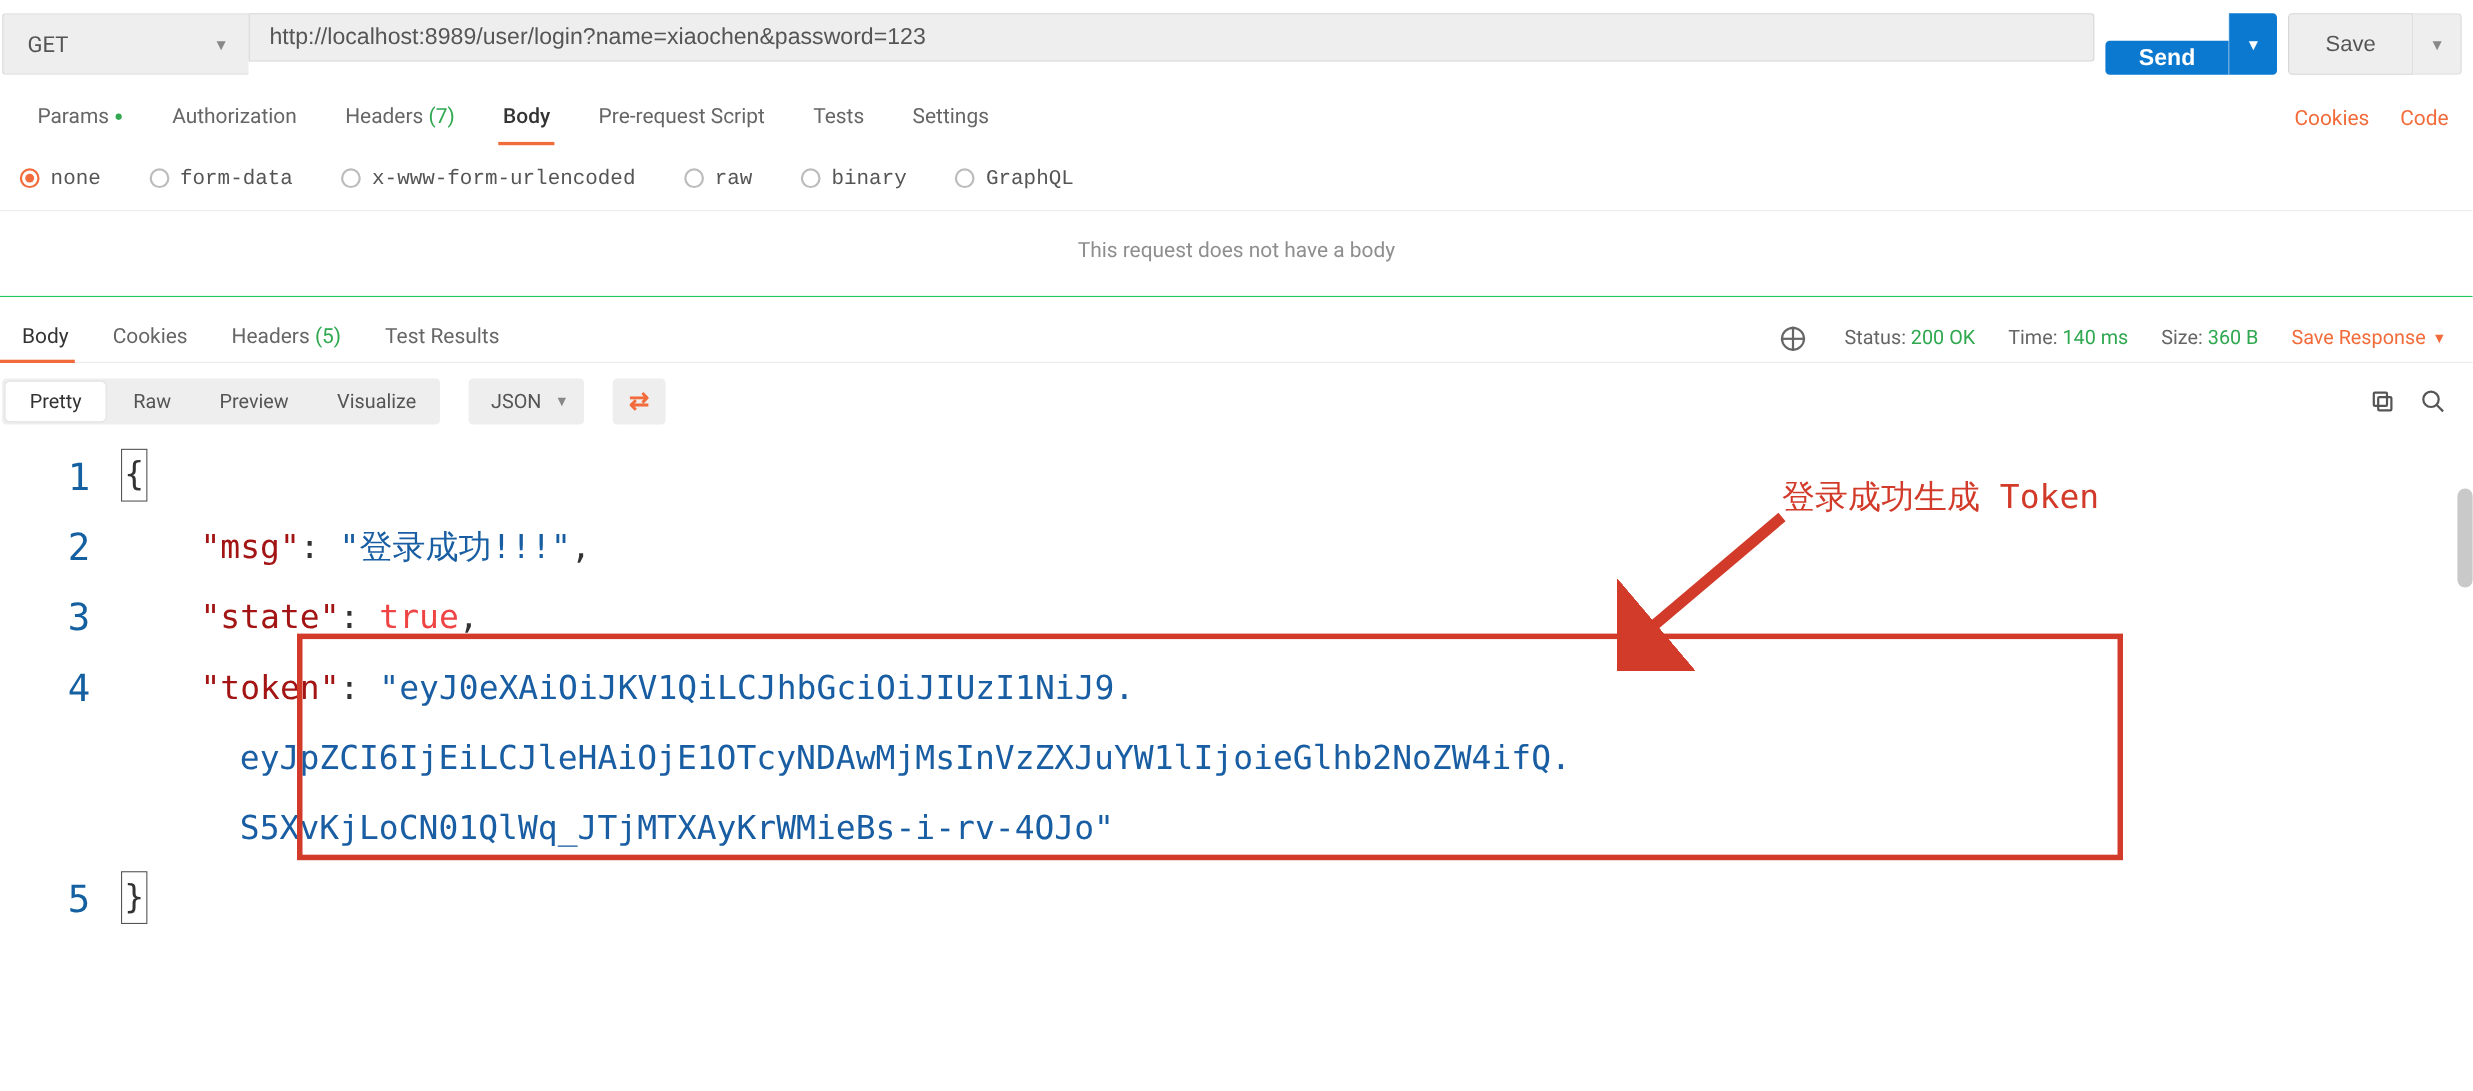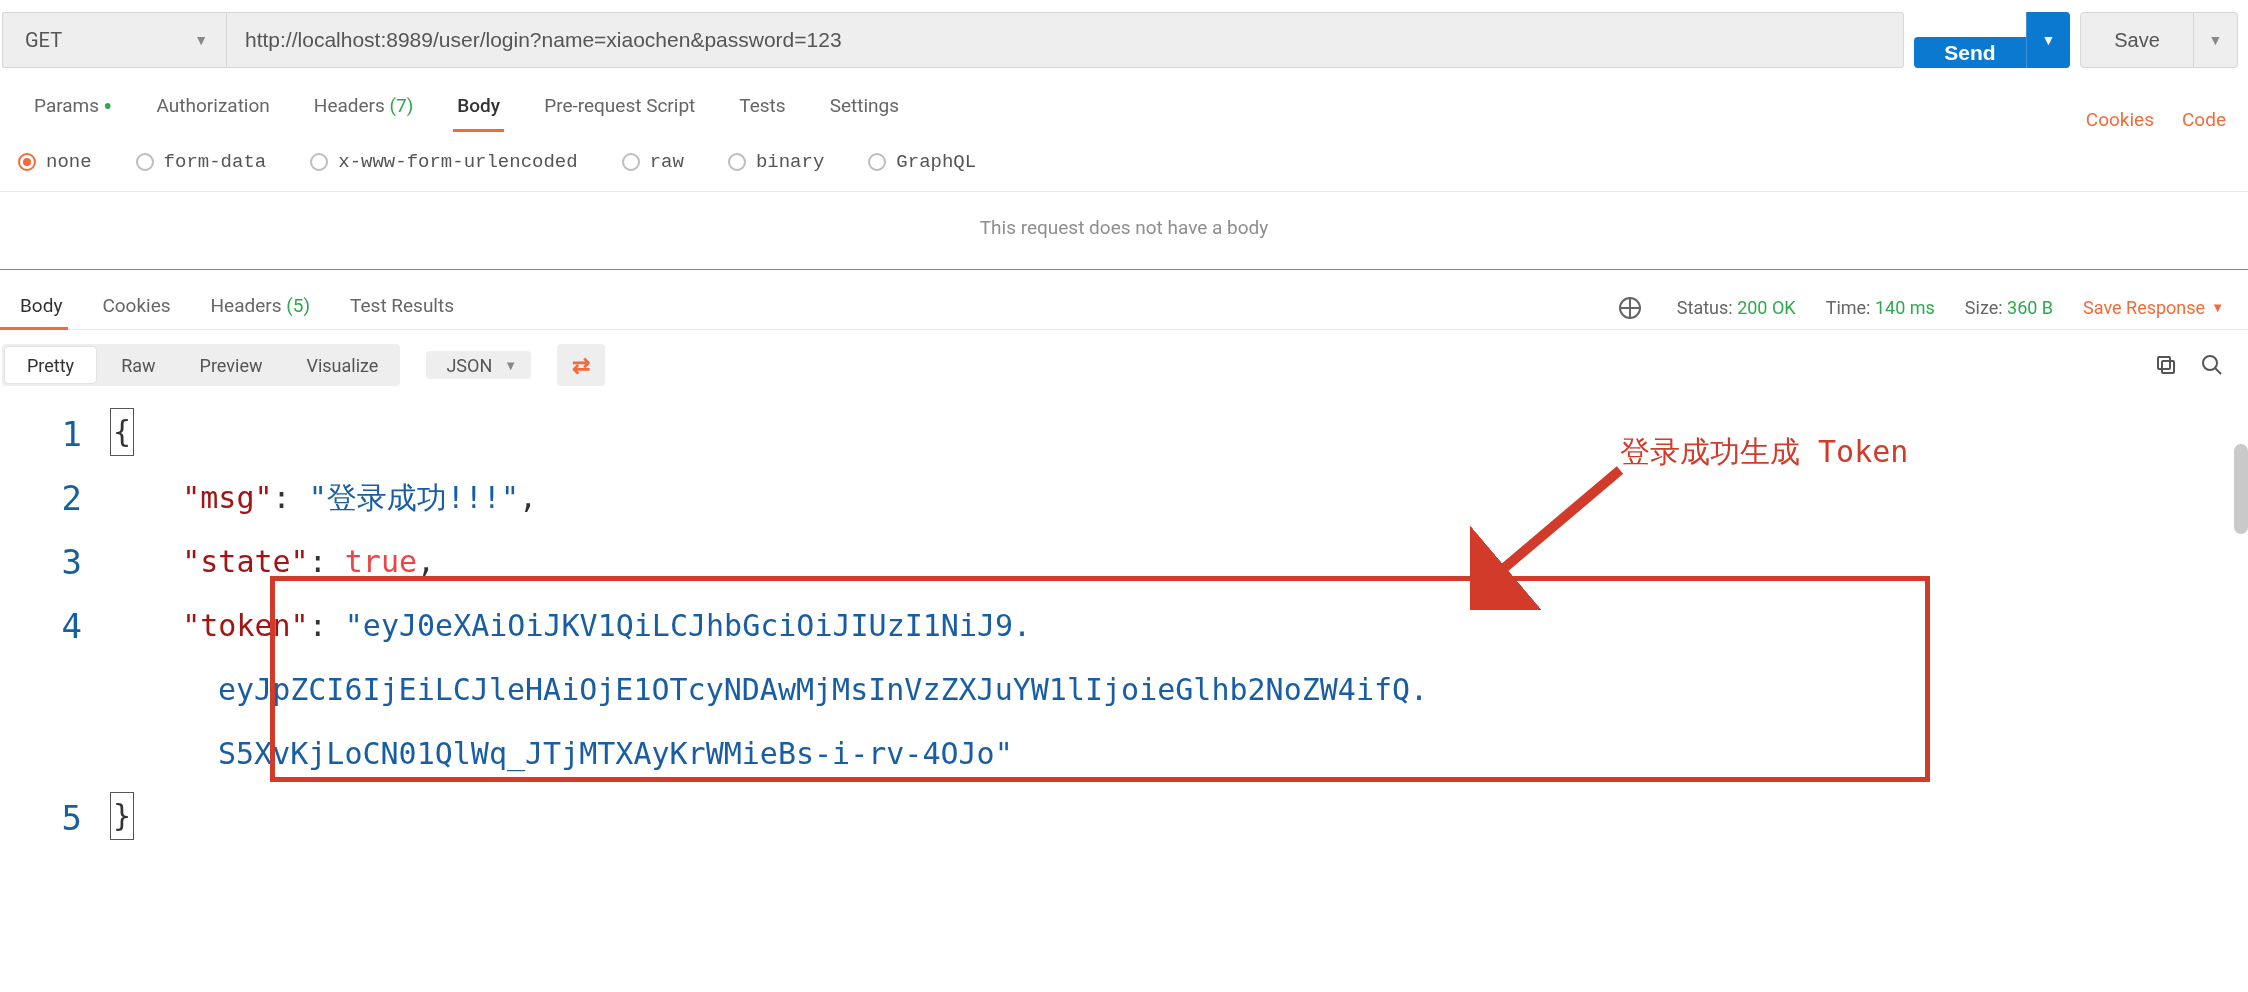--- a/index.html
+++ b/index.html
@@ -31,21 +31,21 @@
     color: #555;
     font-size: 20px;
     justify-content: space-between;
     border-right: none;
     border-top-left-radius: 3px;
     border-bottom-left-radius: 3px;
   }
   .method-select .caret { color: #888; font-size: 14px; }
   .url-input {
     flex: 1;
-    height: 56px;
+    height: 44px;
     border: 1px solid #d6d6d6;
     background: #eeeeee;
     padding: 16px 18px;
     font-size: 21px;
     color: #555;
     outline: none;
     margin-left: -10px;
     border-top-right-radius: 3px;
     border-bottom-right-radius: 3px;
   }
@@ -87,21 +87,21 @@
     color: #888;
     width: 44px;
     font-size: 14px;
     border-top-right-radius: 4px;
     border-bottom-right-radius: 4px;
   }
 
   
   .req-tabs {
     display: flex;
-    align-items: flex-end;
+    align-items: center;
     padding: 6px 12px 0 12px;
     font-size: 19px;
     color: #666;
     position: relative;
   }
   .req-tab { padding: 10px 22px 14px; cursor: pointer; position: relative; }
   .req-tab.active { color: #333; font-weight: 500; }
   .req-tab.active::after {
     content: "";
     position: absolute;
@@ -196,21 +196,21 @@
   .view-group {
     display: flex;
     background: #eeeeee;
     border-radius: 4px;
     height: 42px;
     align-items: center;
   }
   .view-btn { padding: 0 22px; height: 100%; display:flex; align-items:center; color:#555; font-size: 18px; cursor:pointer;}
   .view-btn.active { background:#fff; color:#333; border-radius:4px; margin:3px; height: calc(100% - 6px); box-shadow: 0 0 0 1px #e2e2e2;}
   .format-select {
-    background:#eeeeee; border-radius:4px; height:28px; display:flex; align-items:center;
+    background:#eeeeee; border-radius:4px; height:42px; display:flex; align-items:center;
     padding: 0 14px 0 20px; color:#555; font-size:18px; gap:12px; cursor:pointer;
   }
   .wrap-btn { background:#eeeeee; border-radius:4px; height:42px; width:48px; display:flex; align-items:center; justify-content:center; cursor:pointer;}
   .wrap-icon { color:#f26b3a; font-size:22px; font-weight:bold;}
   .toolbar-right { margin-left:auto; display:flex; gap:22px; align-items:center; padding-right:14px;}
   .copy-icon, .search-icon { width:24px; height:24px; color:#555; cursor:pointer; }
 
   
   .json-area {
     position: relative;

